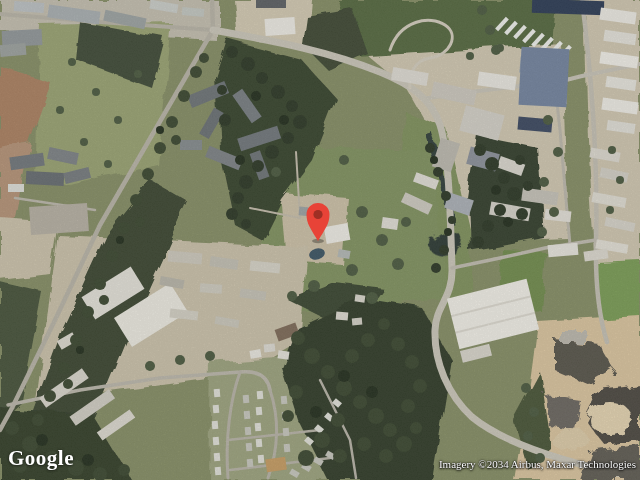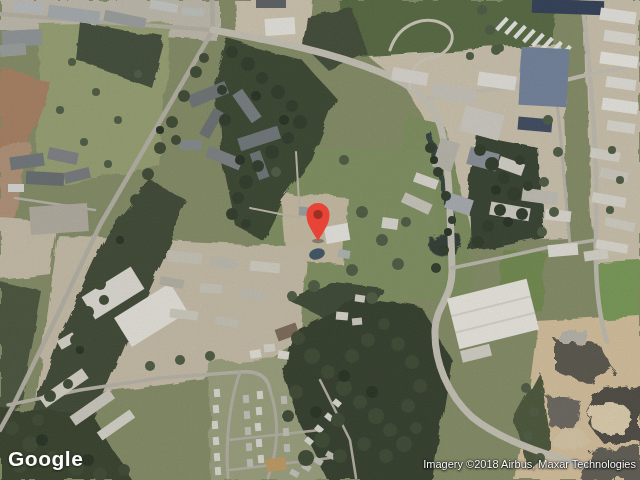--- a/index.html
+++ b/index.html
@@ -1,16 +1,16 @@
 <!DOCTYPE html>
 <html><head>
 <meta charset="utf-8">
 <style>
   html,body{margin:0;padding:0;width:640px;height:480px;overflow:hidden;background:#7f8a64;}
-  .map{position:relative;width:640px;height:476px;font-family:Liberation Sans, sans-serif;cursor:grab;}
+  .map{position:relative;width:640px;height:476px;font-family:Liberation Serif, serif;cursor:grab;}
   .map svg{position:absolute;inset:0;display:block;}
   .logo{position:absolute;left:8px;bottom:5px;color:#fff;font-size:21px;font-weight:600;
         letter-spacing:.5px;text-shadow:0 0 3px rgba(0,0,0,.45),0 1px 2px rgba(0,0,0,.35);
         user-select:none;}
   .attr{position:absolute;right:4px;bottom:6px;color:#fff;font-size:11px;
         text-shadow:0 0 3px rgba(0,0,0,.95),0 1px 2px rgba(0,0,0,.85),0 0 1px #000;
         user-select:none;white-space:nowrap;}
 </style>
 </head>
 <body>
@@ -417,14 +417,14 @@
   <rect x="0" y="0" width="640" height="480" filter="url(#speckleLight)" opacity="0.05"></rect>
 
   <g>
     <ellipse cx="318" cy="241" rx="6" ry="2.2" fill="rgba(0,0,0,0.3)"></ellipse>
     <path d="M318,241 C311,229 306.5,224 306.5,214.5 A11.5,11.5 0 1 1 329.5,214.5 C329.5,224 325,229 318,241 Z" fill="#e84337"></path>
     <circle cx="318" cy="214.5" r="4.6" fill="#9e2f24"></circle>
   </g>
 </svg>
 
 <div class="logo">Google</div>
-<div class="attr">Imagery ©2018 Airbus, Maxar Technologies</div>
+<div class="attr">Imagery ©2034 Airbus, Maxar Technologies</div>
 </div>
 
 </body></html>

